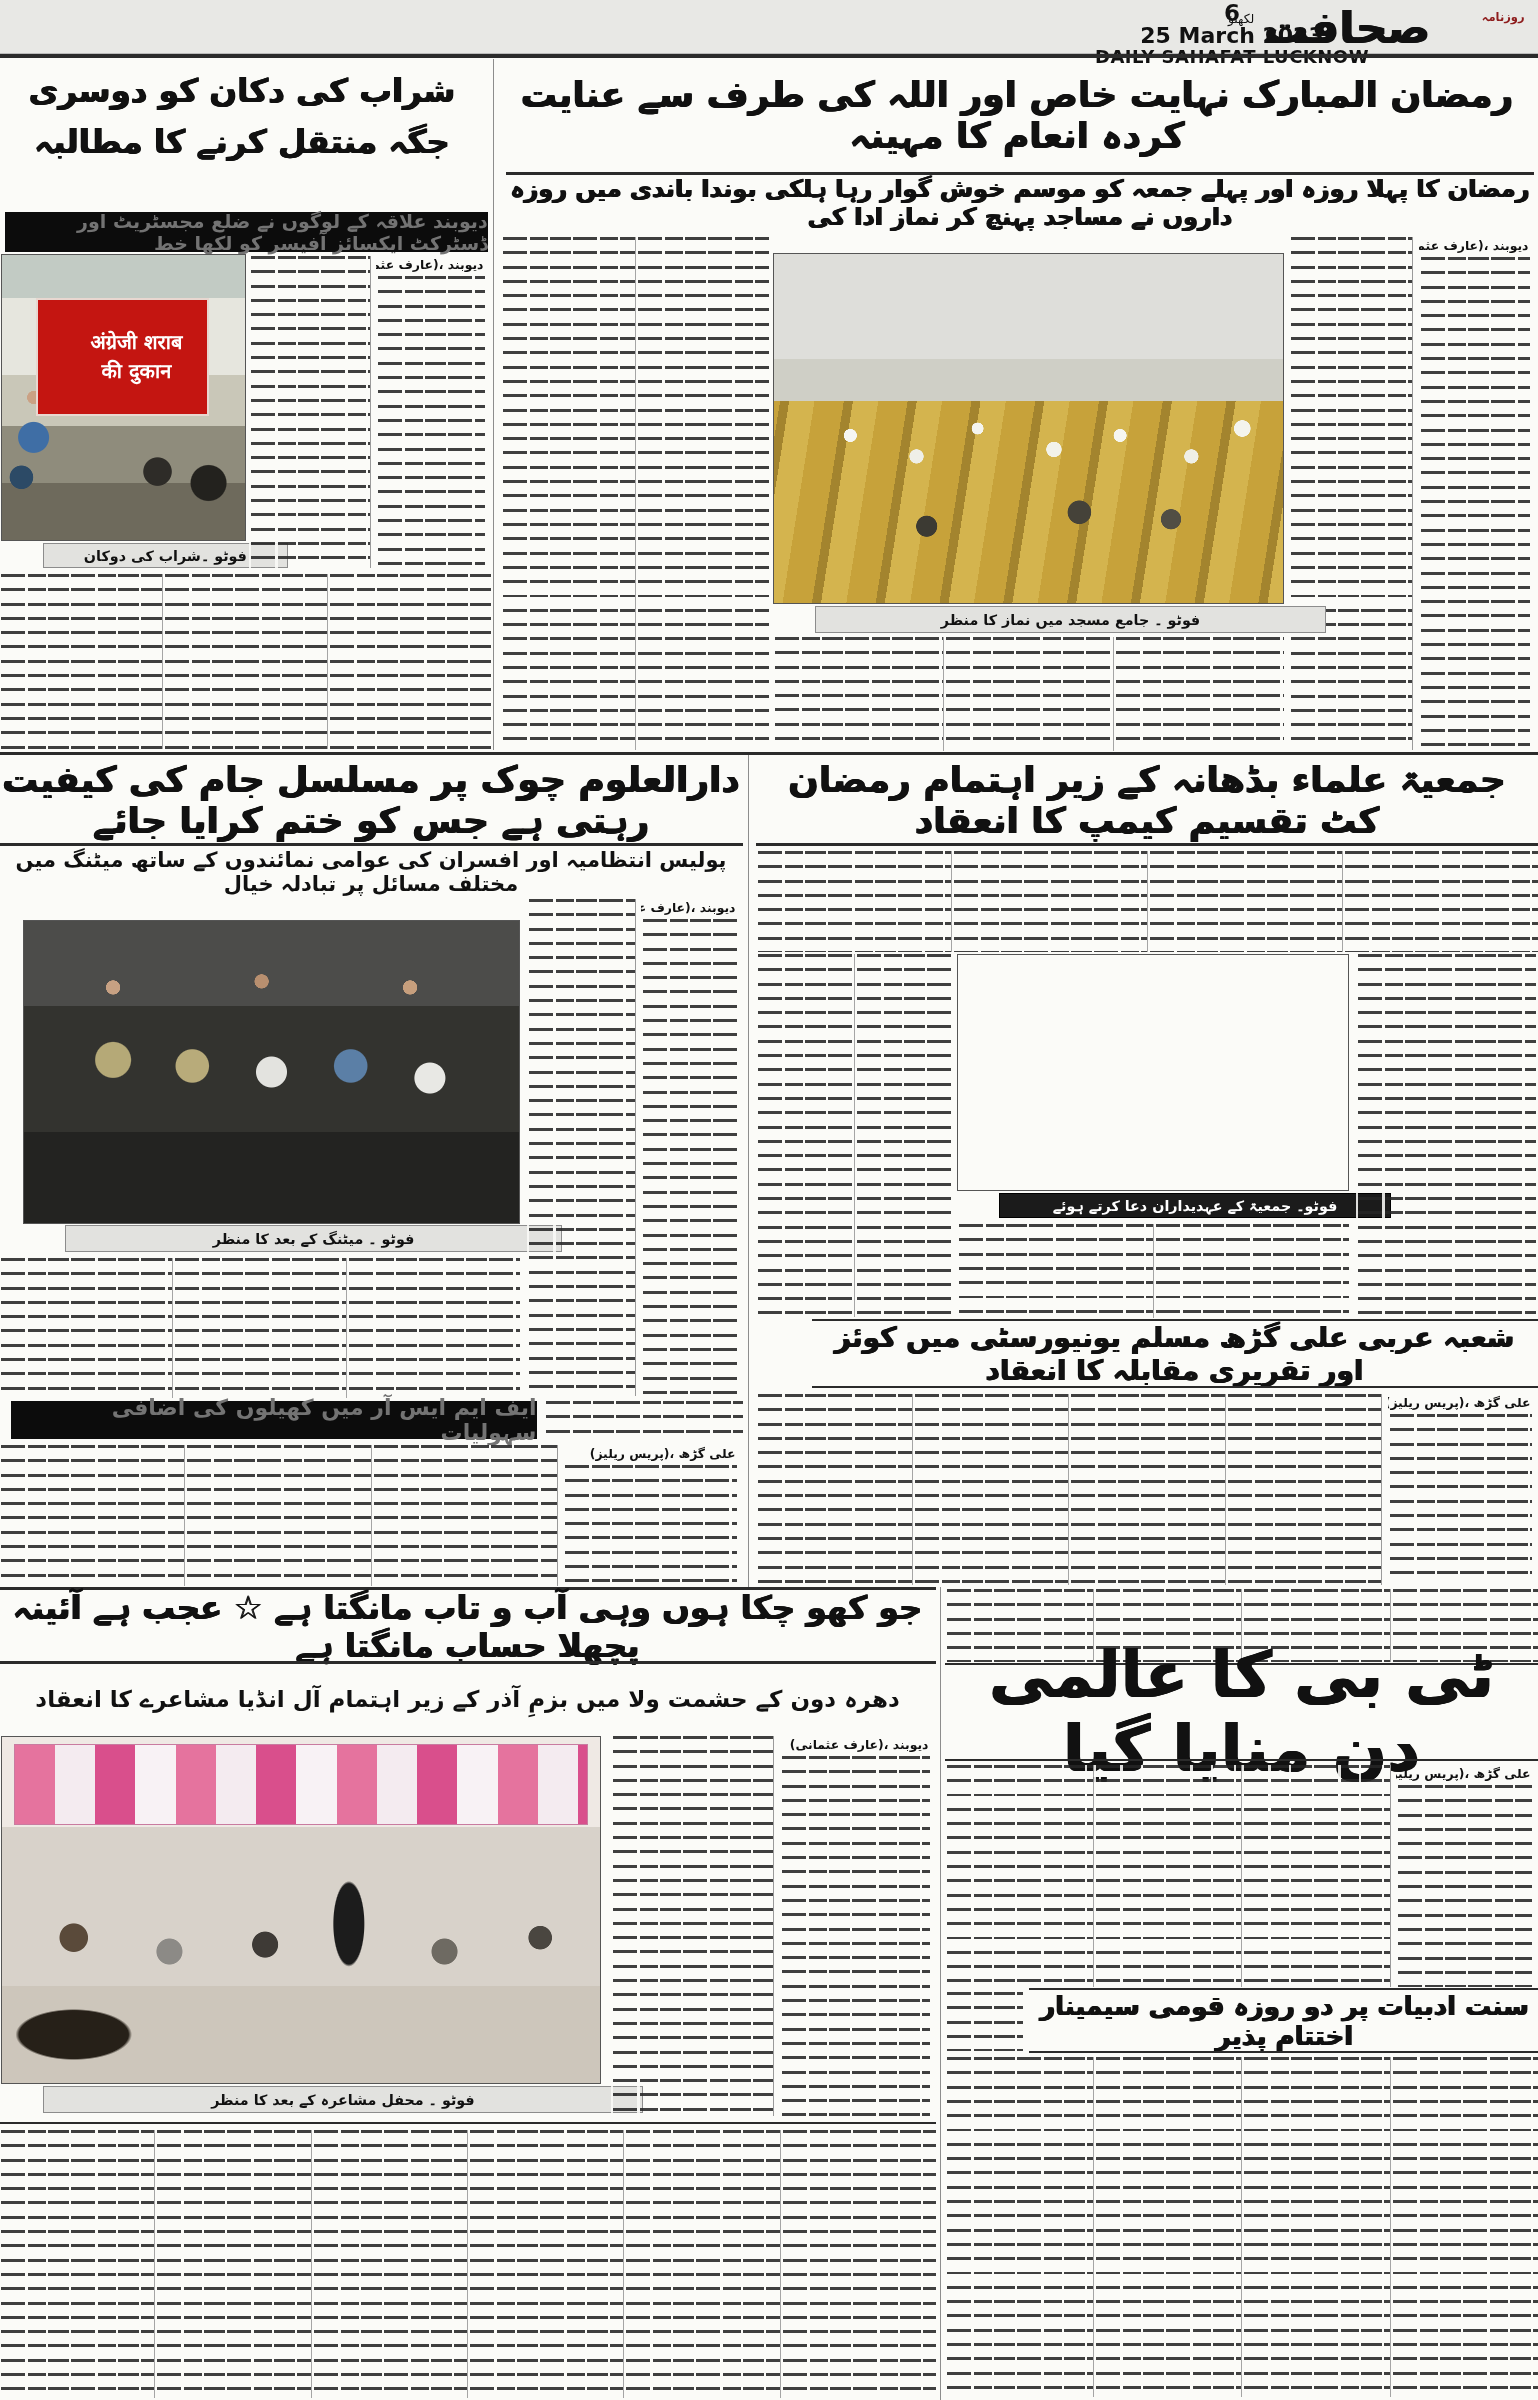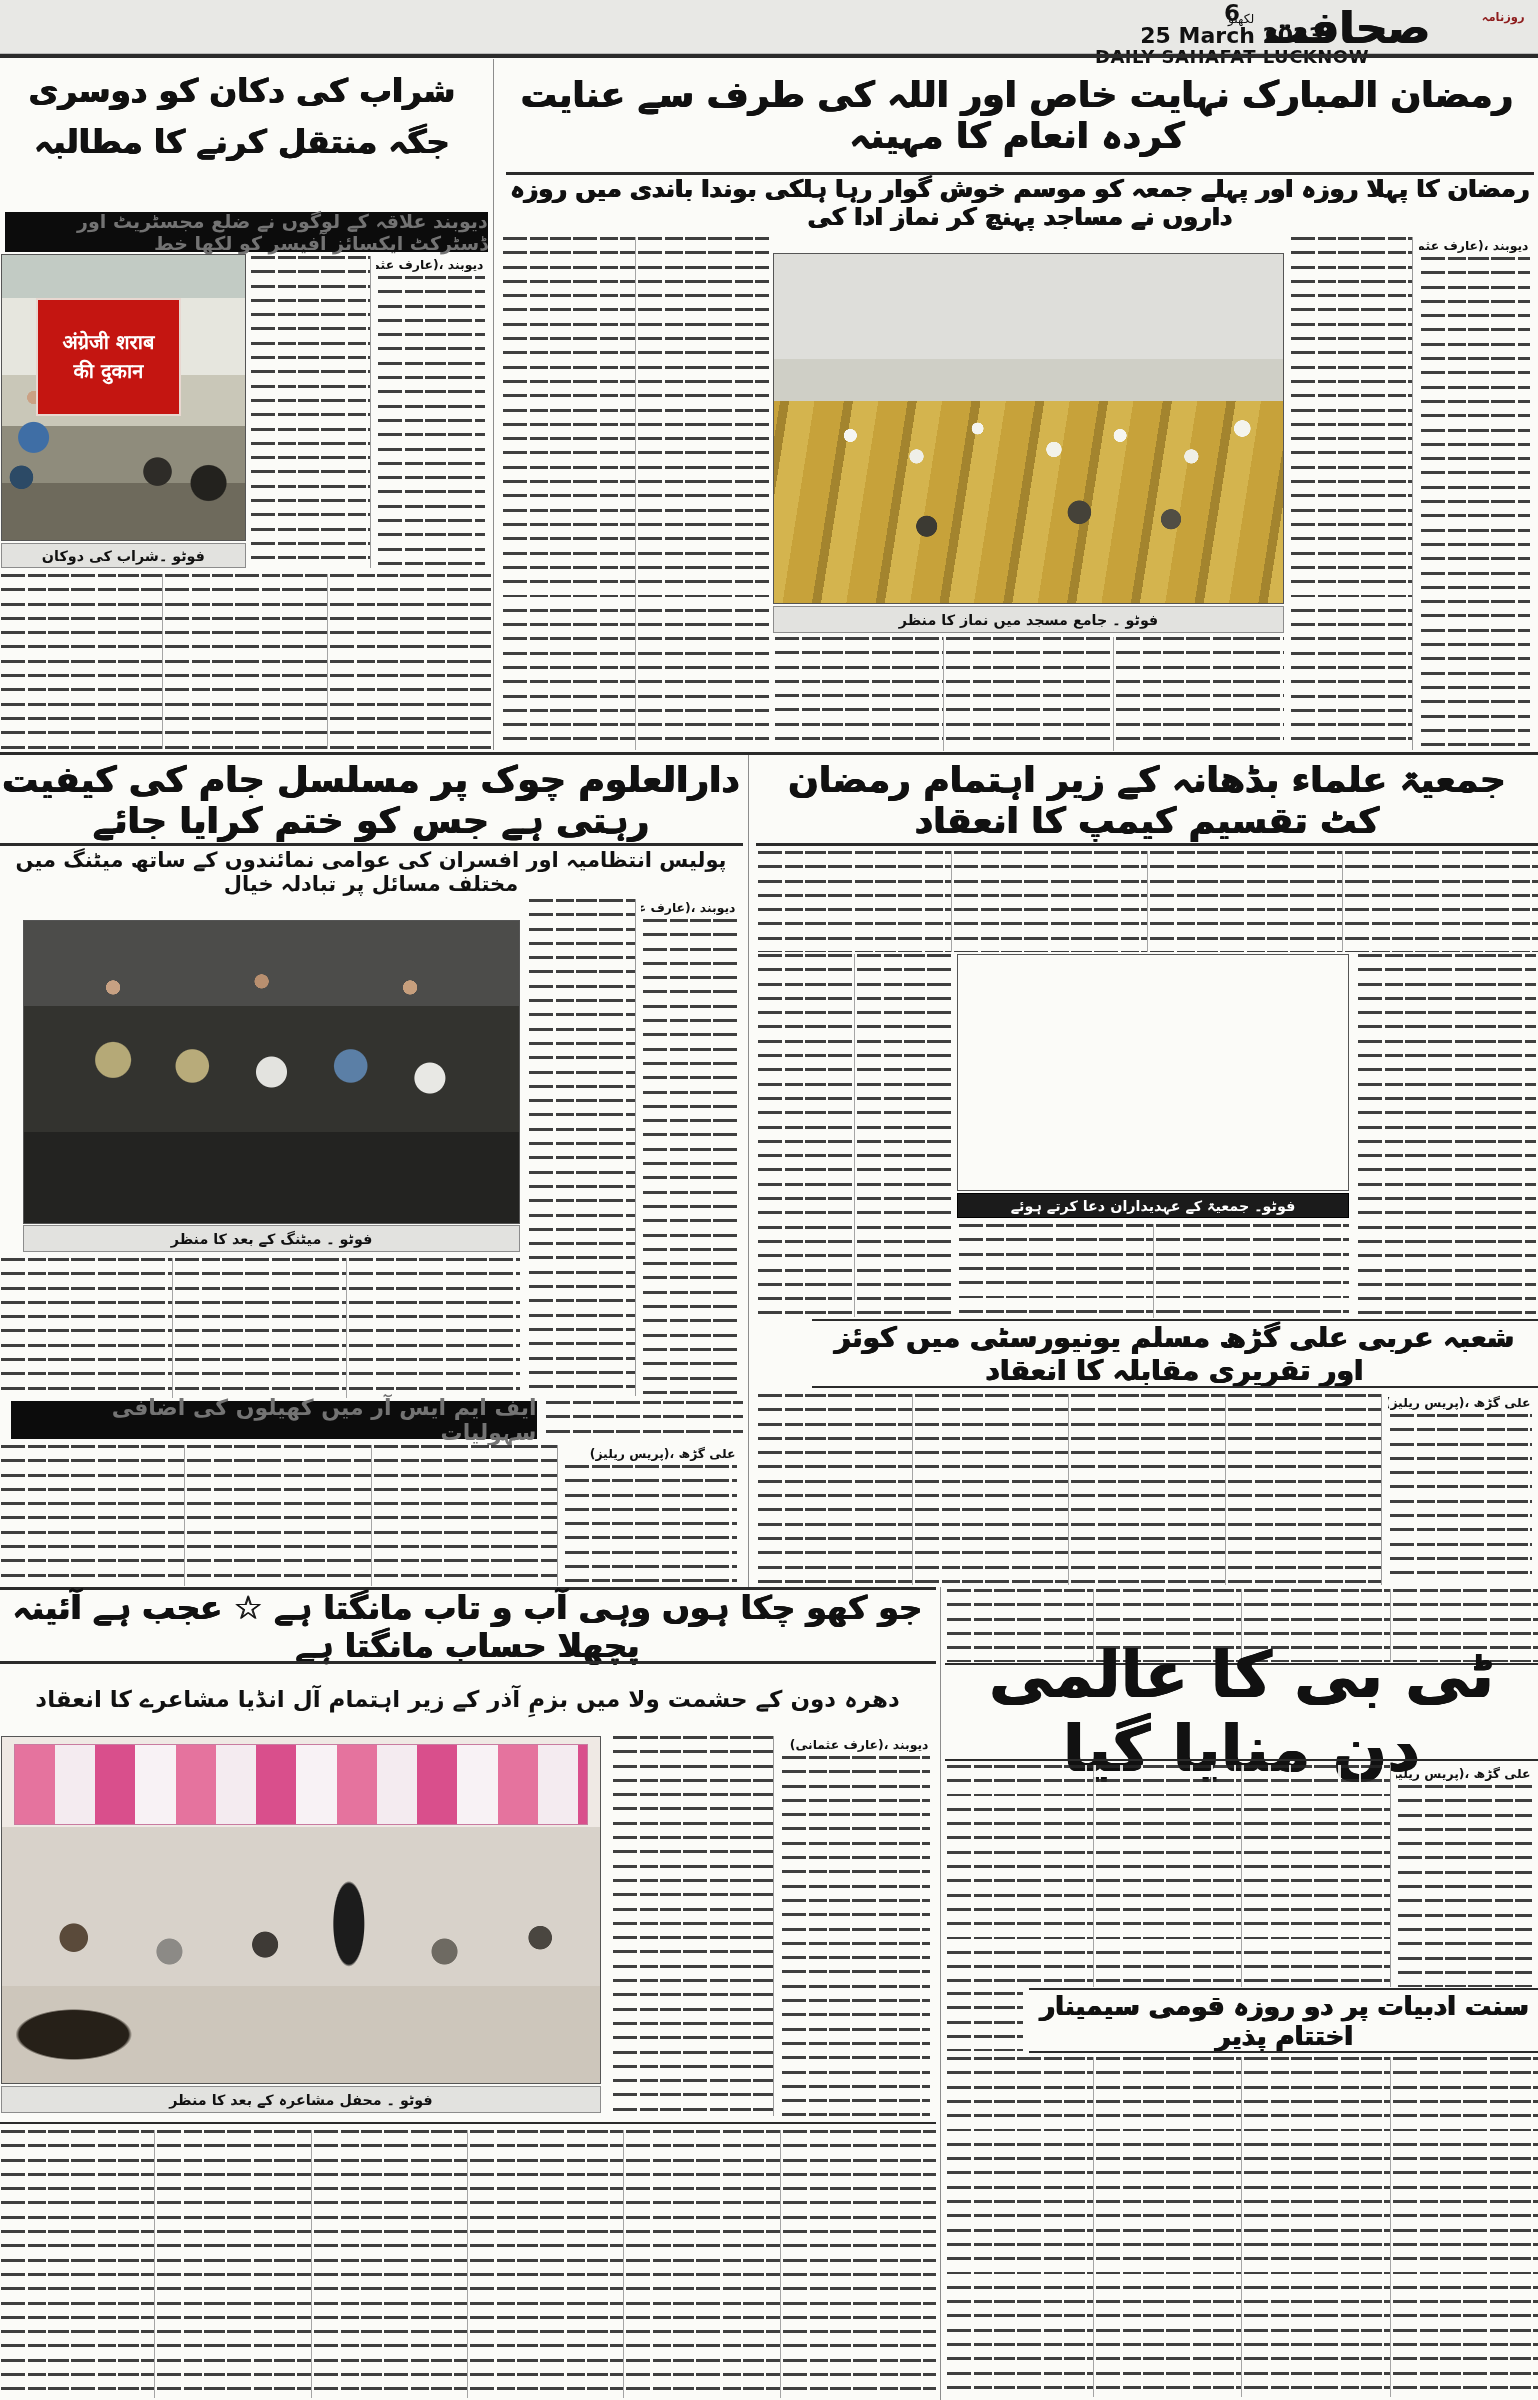--- a/index.html
+++ b/index.html
@@ -14,21 +14,21 @@
   .greek{background-image:
     repeating-linear-gradient(90deg,#fbfbf8 0 1.9px,rgba(0,0,0,0) 1.9px 26px,#fbfbf8 26px 29px,rgba(0,0,0,0) 29px 47px,#fbfbf8 47px 49px,rgba(0,0,0,0) 49px 70px),
     repeating-linear-gradient(180deg,#262626 0 2.9px,rgba(0,0,0,0) 2.9px 14.3px);
     opacity:.88;}
   .cols{display:flex;}
   .col{flex:1;display:flex;flex-direction:column;padding:0 5.7px;min-width:0;}
   .col:not(:last-child){border-inline-end:1px solid #9a9a9a;}
   .col .greek{flex:1;min-height:0;}
   .byline{font-size:12.4px;font-weight:bold;padding:1px 1.9px 3.8px;white-space:nowrap;overflow:hidden;}
   .caption{background:#e2e2df;border:1px solid #8c8c8c;font-weight:bold;font-size:14.3px;
-           display:flex;align-items:center;justify-content:center;}
+           display:flex;align-items:center;justify-content:center;margin-left:42px;}
   .caption.dark{background:#1b1b1b;color:#fff;border-color:#000;}
   .bar{background:#0c0c0c;color:#737373;font-weight:bold;display:flex;align-items:center;justify-content:center;}
   .photo{border:1px solid #555;}
   
   #hdr{background:#e8e8e5;border-bottom:1px solid #bbb;}
   #hdr .logo{display:flex;align-items:center;gap:9.6px;padding:1.9px 13.4px;height:100%;}
   #hdr .kick{font-size:11.5px;font-weight:bold;color:#8e1c1c;transform:translateY(-11.5px);margin-left:42px;}
   #hdr .main{font-size:44px;font-weight:bold;line-height:50px;text-shadow:0.8px 0 #111,-0.8px 0 #111;}
   #hdr .city{font-size:12.4px;font-weight:normal;transform:translateY(-9.6px);}
   #hdr .enblock{line-height:1.02;text-align:center;font-weight:bold;}
@@ -36,21 +36,21 @@
   
   .ph-liquor{background:
     radial-gradient(circle 25px at 13% 64%,#3f6ea5 0 60%,rgba(0,0,0,0) 64%),
     radial-gradient(circle 10.5px at 13% 50%,#caa184 0 60%,rgba(0,0,0,0) 64%),
     radial-gradient(circle 19px at 8% 78%,#2c4a66 0 60%,rgba(0,0,0,0) 64%),
     radial-gradient(circle 29px at 85% 80%,#23221e 0 60%,rgba(0,0,0,0) 64%),
     radial-gradient(circle 23px at 64% 76%,#2e2c28 0 60%,rgba(0,0,0,0) 64%),
     linear-gradient(180deg,#c2cbc4 0 15%,#e6e6de 15% 42%,#c9c7b8 42% 60%,#8f8c7c 60% 80%,#6e6a5c 80% 100%);}
   .sign{position:absolute;left:14%;top:15%;width:58%;height:40%;background:#c41511;border:2.9px solid #e8d7d0;
         color:#fff;font-weight:bold;font-size:20px;line-height:1.45;display:flex;flex-direction:column;
-        align-items:center;justify-content:center;text-align:center;}
+        align-items:center;justify-content:center;text-align:center;padding-left:28px;}
   .ph-mosque{background:
     radial-gradient(circle 10.5px at 15% 52%,#f6f6f2 0 60%,rgba(0,0,0,0) 64%),
     radial-gradient(circle 11.5px at 28% 58%,#efefe8 0 60%,rgba(0,0,0,0) 64%),
     radial-gradient(circle 9.6px at 40% 50%,#f4f4ee 0 60%,rgba(0,0,0,0) 64%),
     radial-gradient(circle 12.4px at 55% 56%,#f2f2ea 0 60%,rgba(0,0,0,0) 64%),
     radial-gradient(circle 10.5px at 68% 52%,#f6f6f0 0 60%,rgba(0,0,0,0) 64%),
     radial-gradient(circle 11.5px at 82% 58%,#efefe6 0 60%,rgba(0,0,0,0) 64%),
     radial-gradient(circle 13.4px at 92% 50%,#f4f4ec 0 60%,rgba(0,0,0,0) 64%),
     radial-gradient(circle 19px at 60% 74%,#454239 0 60%,rgba(0,0,0,0) 64%),
     radial-gradient(circle 17px at 30% 78%,#3c3a33 0 60%,rgba(0,0,0,0) 64%),

